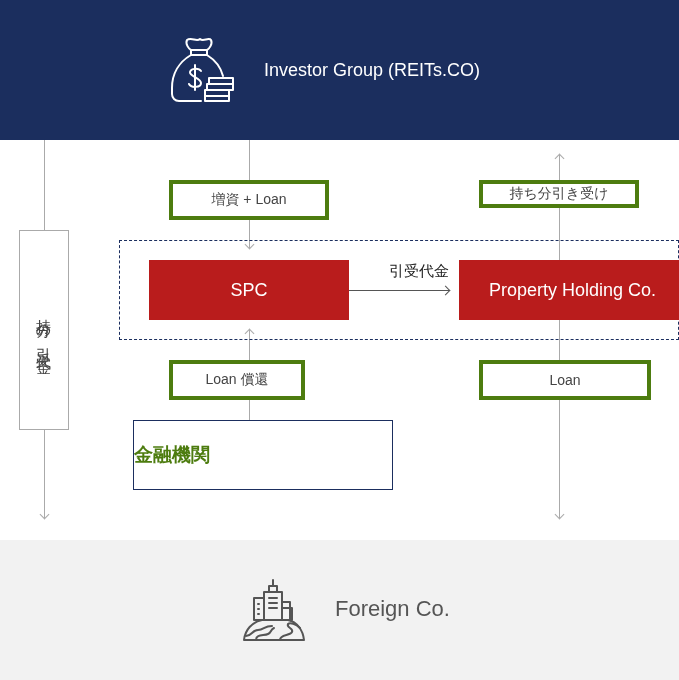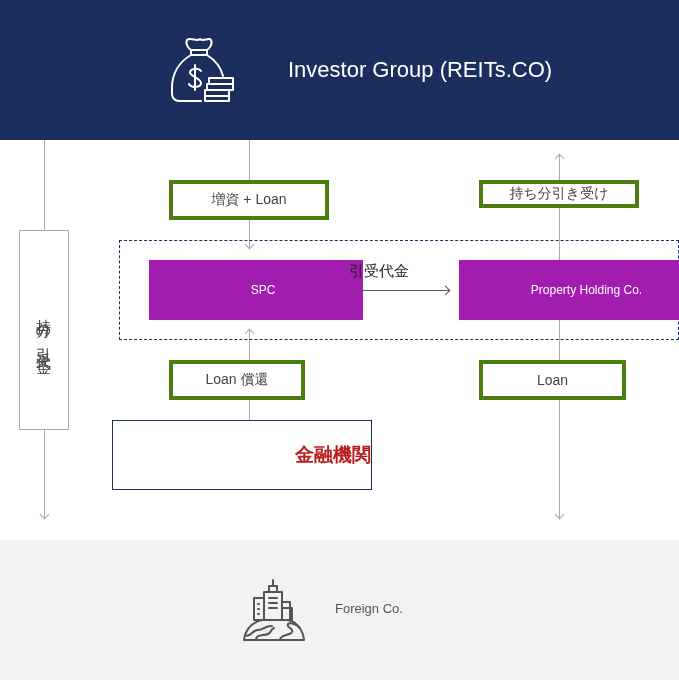--- a/index.html
+++ b/index.html
@@ -12,26 +12,26 @@
     position: absolute; left: 0; top: 0; width: 679px; height: 140px;
     background: #1b2e5e;
   }
   .bottom-band {
     position: absolute; left: 0; top: 540px; width: 679px; height: 140px;
     background: #f2f2f2;
   }
   .money-icon { position: absolute; left: 167px; top: 36px; width: 70px; height: 68px; }
   .investor-title {
     position: absolute; left: 264px; top: 57px; height: 26px; line-height: 26px;
-    color: #ffffff; font-size: 22px; white-space: nowrap; margin-left: 24px;
+    color: #ffffff; font-size: 18px; white-space: nowrap;
   }
   .foreign-icon { position: absolute; left: 242px; top: 578px; width: 64px; height: 64px; }
   .foreign-title {
     position: absolute; left: 335px; top: 597px; height: 24px; line-height: 24px;
-    color: #555555; font-size: 13px; white-space: nowrap;
+    color: #555555; font-size: 22px; white-space: nowrap;
   }
   .vline { position: absolute; width: 1px; background: #aaaaaa; }
   .hline { position: absolute; height: 1px; background: #555555; }
   .arrow-down, .arrow-up, .arrow-right {
     position: absolute; width: 7px; height: 7px;
     border-right: 1px solid #aaaaaa; border-bottom: 1px solid #aaaaaa;
     box-sizing: border-box;
   }
   .arrow-down { transform: rotate(45deg); }
   .arrow-up { transform: rotate(-135deg); }
@@ -48,32 +48,32 @@
   }
   .vertical-text {
     writing-mode: vertical-rl; color: #444444; font-size: 15px;
     letter-spacing: 4px; line-height: 1;
   }
   .dashed-group {
     position: absolute; left: 119px; top: 240px; width: 560px; height: 100px;
     border: 1px dashed #1b2e5e; box-sizing: border-box;
   }
   .entity-box {
-    position: absolute; background: #a21caf; color: #ffffff; font-size: 12px;
-    display: flex; align-items: center; justify-content: center; white-space: nowrap; padding-left: 14px;
+    position: absolute; background: #b91c1c; color: #ffffff; font-size: 18px;
+    display: flex; align-items: center; justify-content: center; white-space: nowrap;
   }
   .flow-label {
-    position: absolute; left: 349px; top: 262px; width: 100px; text-align: left;
+    position: absolute; left: 349px; top: 262px; width: 100px; text-align: right;
     font-size: 15px; color: #222222;
   }
   .bank-box {
-    position: absolute; left: 112px; top: 420px; width: 260px; height: 70px;
+    position: absolute; left: 133px; top: 420px; width: 260px; height: 70px;
     background: #ffffff; border: 1px solid #1b2e5e; box-sizing: border-box;
-    display: flex; align-items: center; justify-content: flex-end;
-    color: #b91c1c; font-size: 19px; font-weight: bold;
+    display: flex; align-items: center; justify-content: flex-start;
+    color: #4d7c0f; font-size: 19px; font-weight: bold;
   }
 </style>
 </head>
 <body>
 
 <div class="top-band"></div>
 <div class="bottom-band"></div>
 
 <svg class="money-icon" viewBox="0 0 70 68" fill="none" stroke="#ffffff" stroke-width="2" stroke-linejoin="round" stroke-linecap="round">
   <path d="M20 4 C24 1 30 6 33 3 C36 6 42 1 44 4 C46 8 42 13 40 14 L24 14 C22 13 18 8 20 4 Z"></path>
@@ -99,21 +99,21 @@
 <div class="vline" style="left:249px; top:330px; height:90px;"></div>
 <div class="arrow-up" style="left:246px; top:330px;"></div>
 
 <div class="vline" style="left:559px; top:155px; height:363px;"></div>
 <div class="arrow-up" style="left:556px; top:155px;"></div>
 <div class="arrow-down" style="left:556px; top:511px;"></div>
 
 <div class="label-box" style="left:169px; top:180px; width:160px; height:40px;">増資 + Loan</div>
 <div class="label-box" style="left:479px; top:180px; width:160px; height:28px;">持ち分引き受け</div>
 <div class="label-box" style="left:169px; top:360px; width:136px; height:40px;">Loan 償還</div>
-<div class="label-box" style="left:479px; top:360px; width:147px; height:40px;">Loan</div>
+<div class="label-box" style="left:479px; top:360px; width:172px; height:40px;">Loan</div>
 
 <div class="vertical-box">
   <span class="vertical-text">持分の引受代金</span>
 </div>
 
 <div class="dashed-group"></div>
 <div class="entity-box" style="left:149px; top:260px; width:200px; height:60px;">SPC</div>
 <div class="entity-box" style="left:459px; top:260px; width:227px; height:60px;">Property Holding Co.</div>
 <div class="flow-label">引受代金</div>
 <div class="hline" style="left:349px; top:290px; width:100px;"></div>

